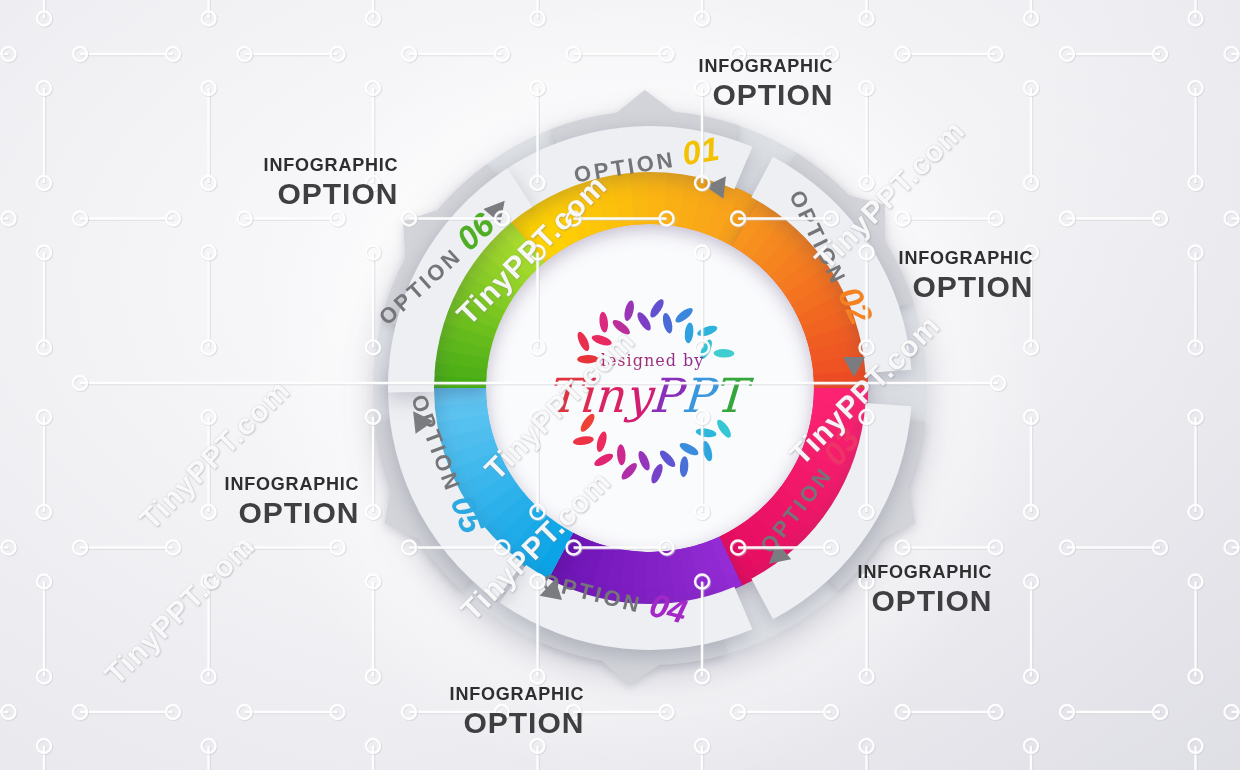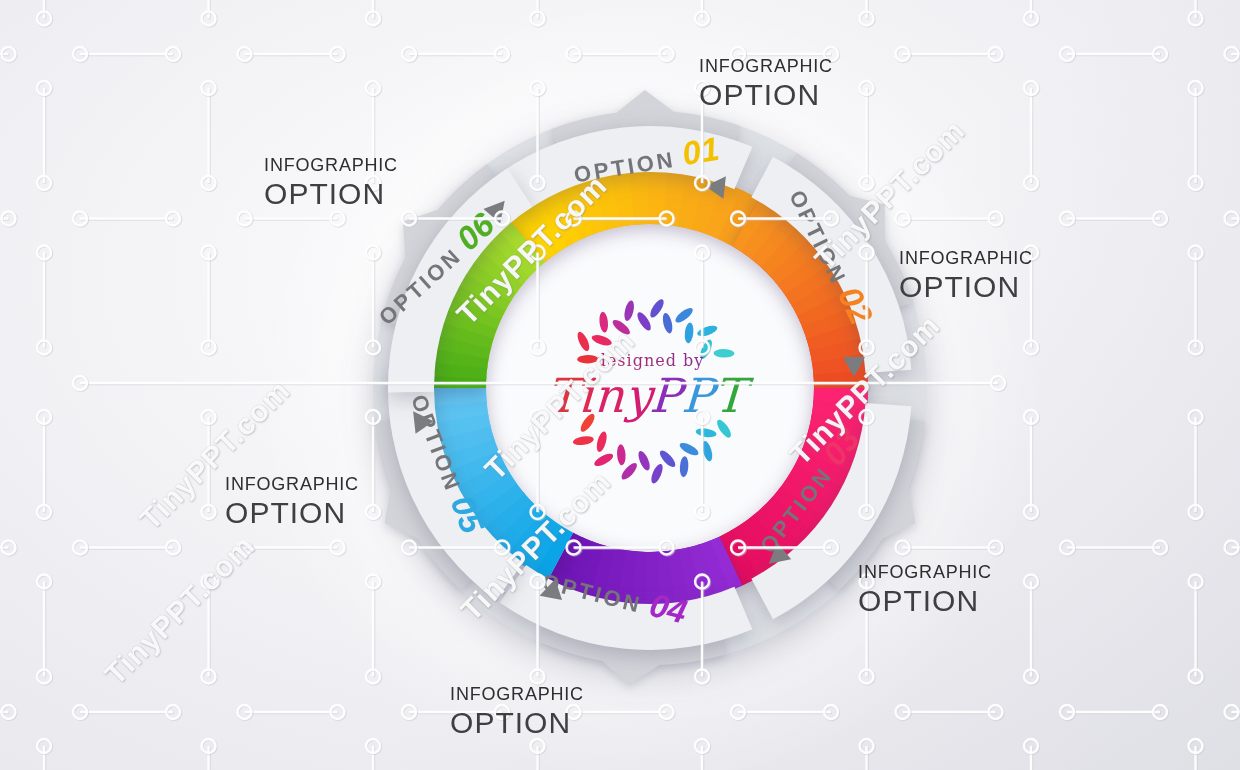--- a/index.html
+++ b/index.html
@@ -9,21 +9,21 @@
     background:
       linear-gradient(135deg, rgba(255,255,255,0) 55%, rgba(200,200,212,.28) 100%),
       radial-gradient(ellipse 980px 640px at 46% 36%, #fdfdfe 0%, #f3f3f6 48%, #e8e8ed 100%);
   }
   #glow{position:absolute;left:650px;top:390px;width:780px;height:780px;transform:translate(-50%,-50%);
     background:radial-gradient(circle, rgba(255,255,255,.95) 0%, rgba(255,255,255,.5) 45%, rgba(255,255,255,0) 72%);
     z-index:1;}
   svg{position:absolute;left:0;top:0;}
   #diagram{z-index:2;}
   #grid{z-index:5;pointer-events:none;}
-  .outer-label{position:absolute;z-index:6;text-align:left;transform:translate(-50%,-50%);color:#3c3c3f;white-space:nowrap;}
+  .outer-label{position:absolute;z-index:6;text-align:right;transform:translate(-50%,-50%);color:#3c3c3f;white-space:nowrap;font-weight:bold;}
   .outer-label .l1{font-size:18px;letter-spacing:.8px;color:#2e2e30;}
   .outer-label .l2{font-size:30px;letter-spacing:1px;color:#3f3f42;margin-top:1px;}
   #logo{position:absolute;left:650px;top:391px;width:340px;height:190px;transform:translate(-50%,-50%);
     z-index:3;text-align:center;}
   #logo .wreath{position:absolute;left:0;top:0;}
   .designed-by{position:absolute;left:0;right:0;top:55px;font-family:"DejaVu Serif",serif;
     font-size:16px;letter-spacing:1px;}
   .brand{position:absolute;left:0;right:0;top:72px;font-family:"DejaVu Serif",serif;font-style:italic;
     font-size:47px;letter-spacing:0px;}
   .brand span{display:inline-block;transform:skewX(-6deg);}

